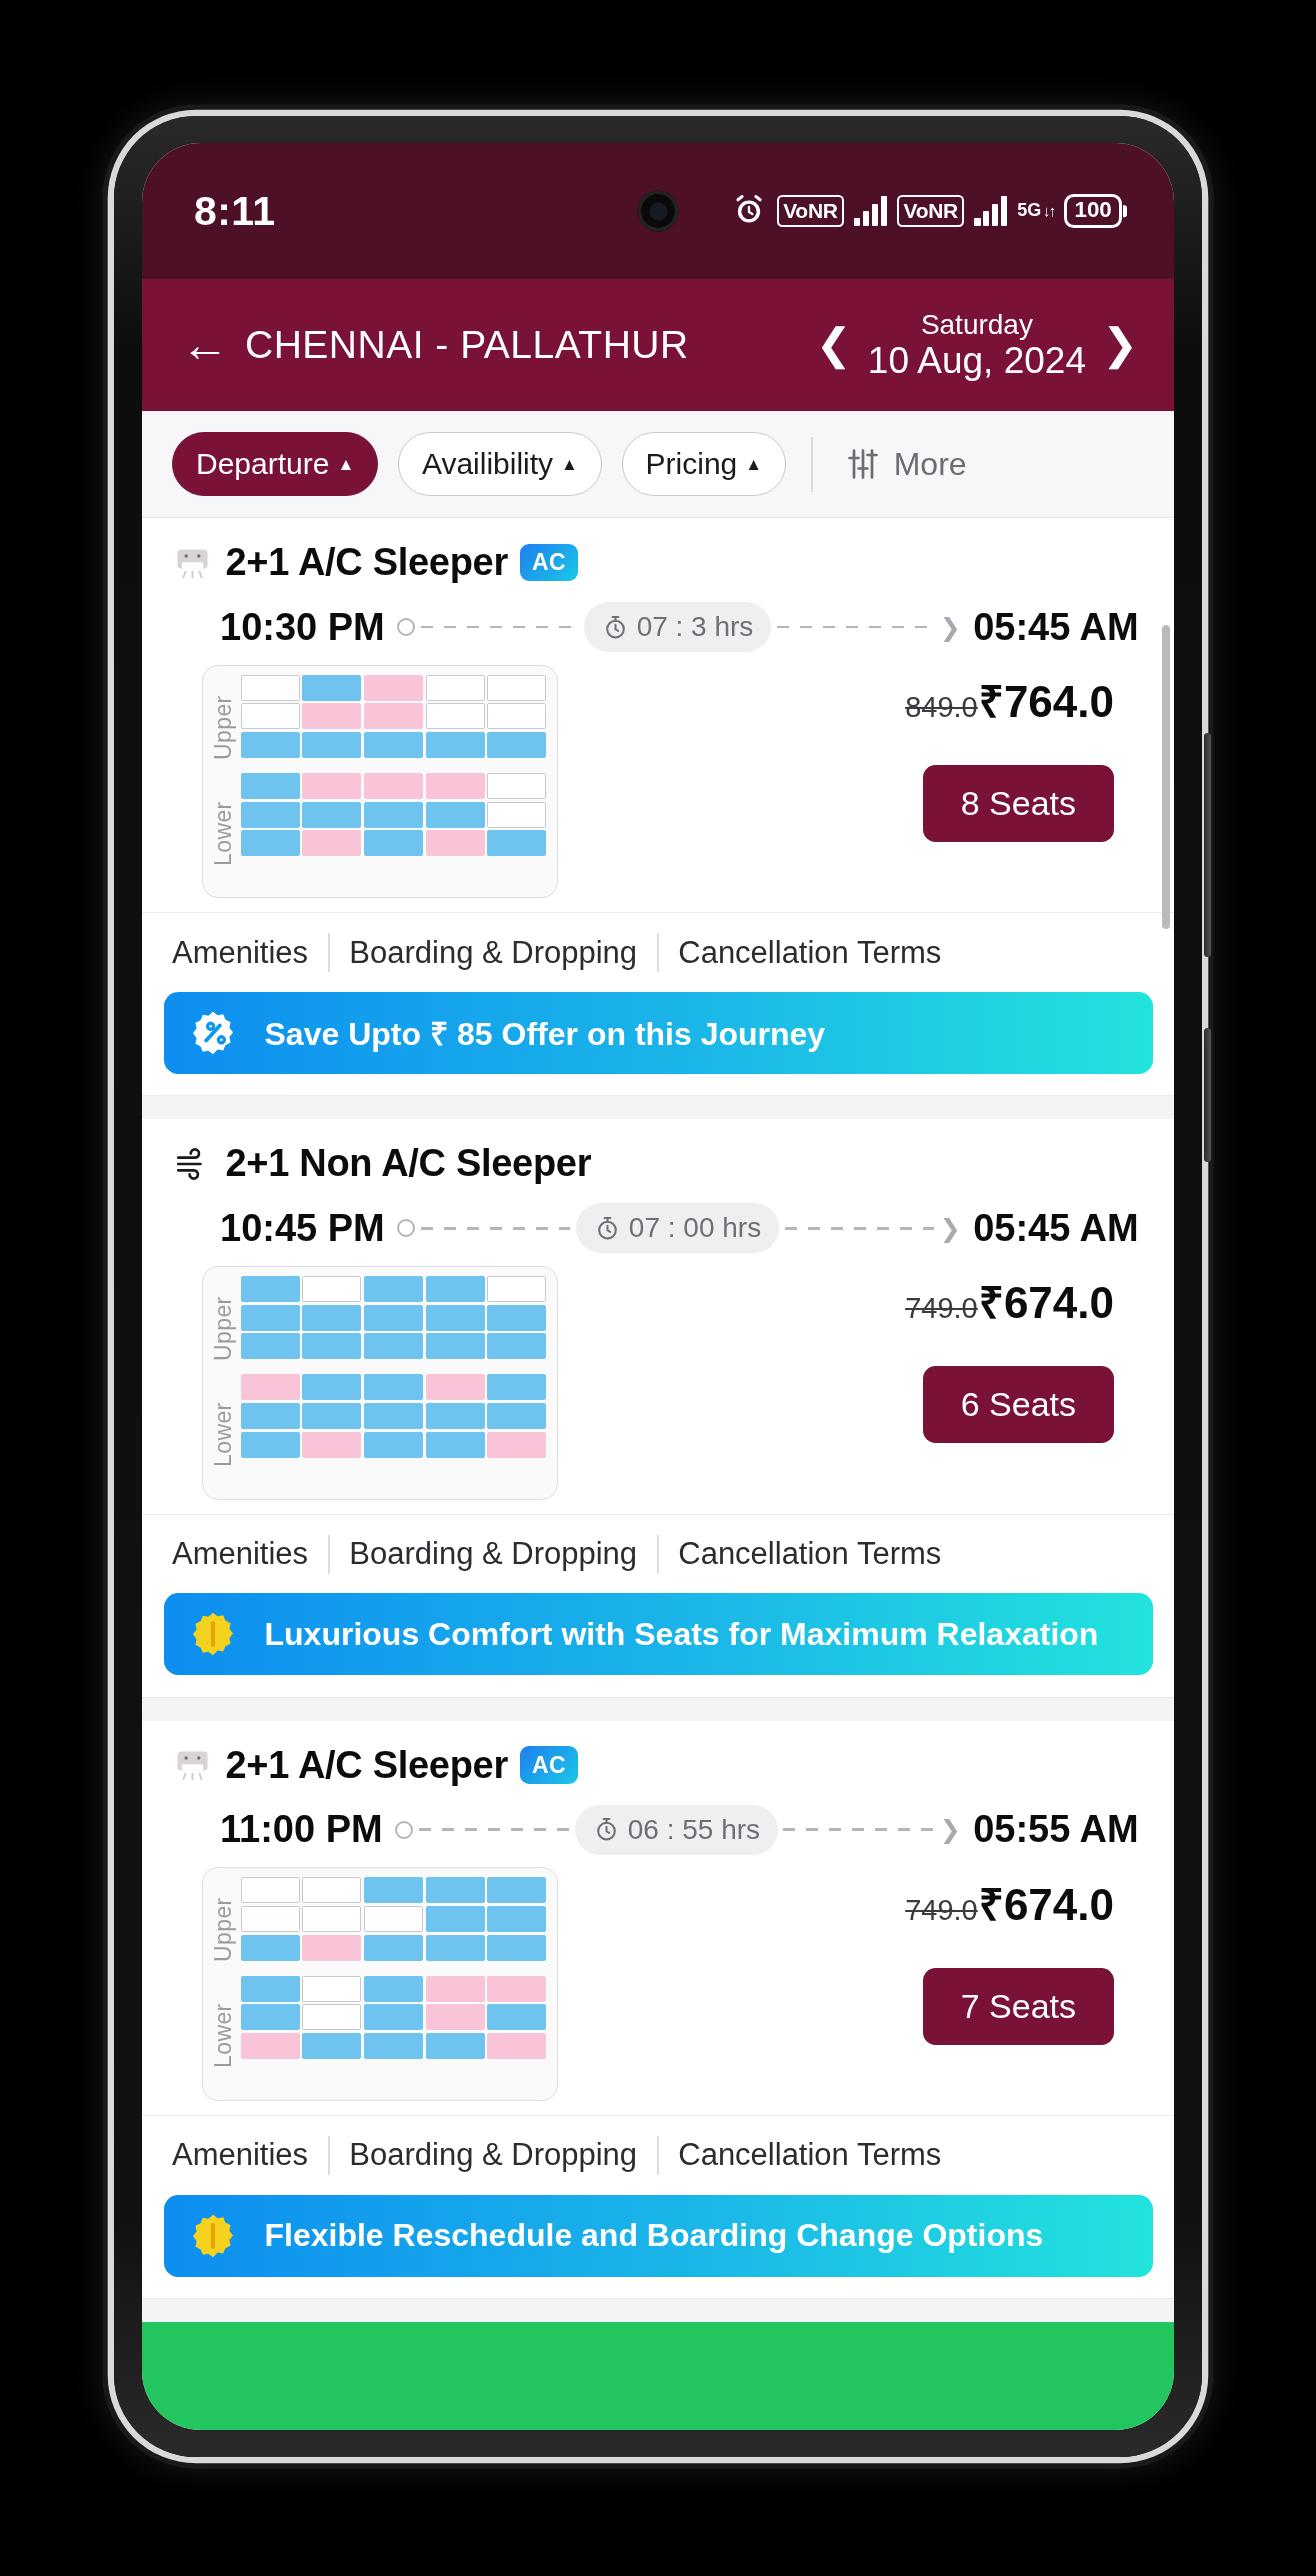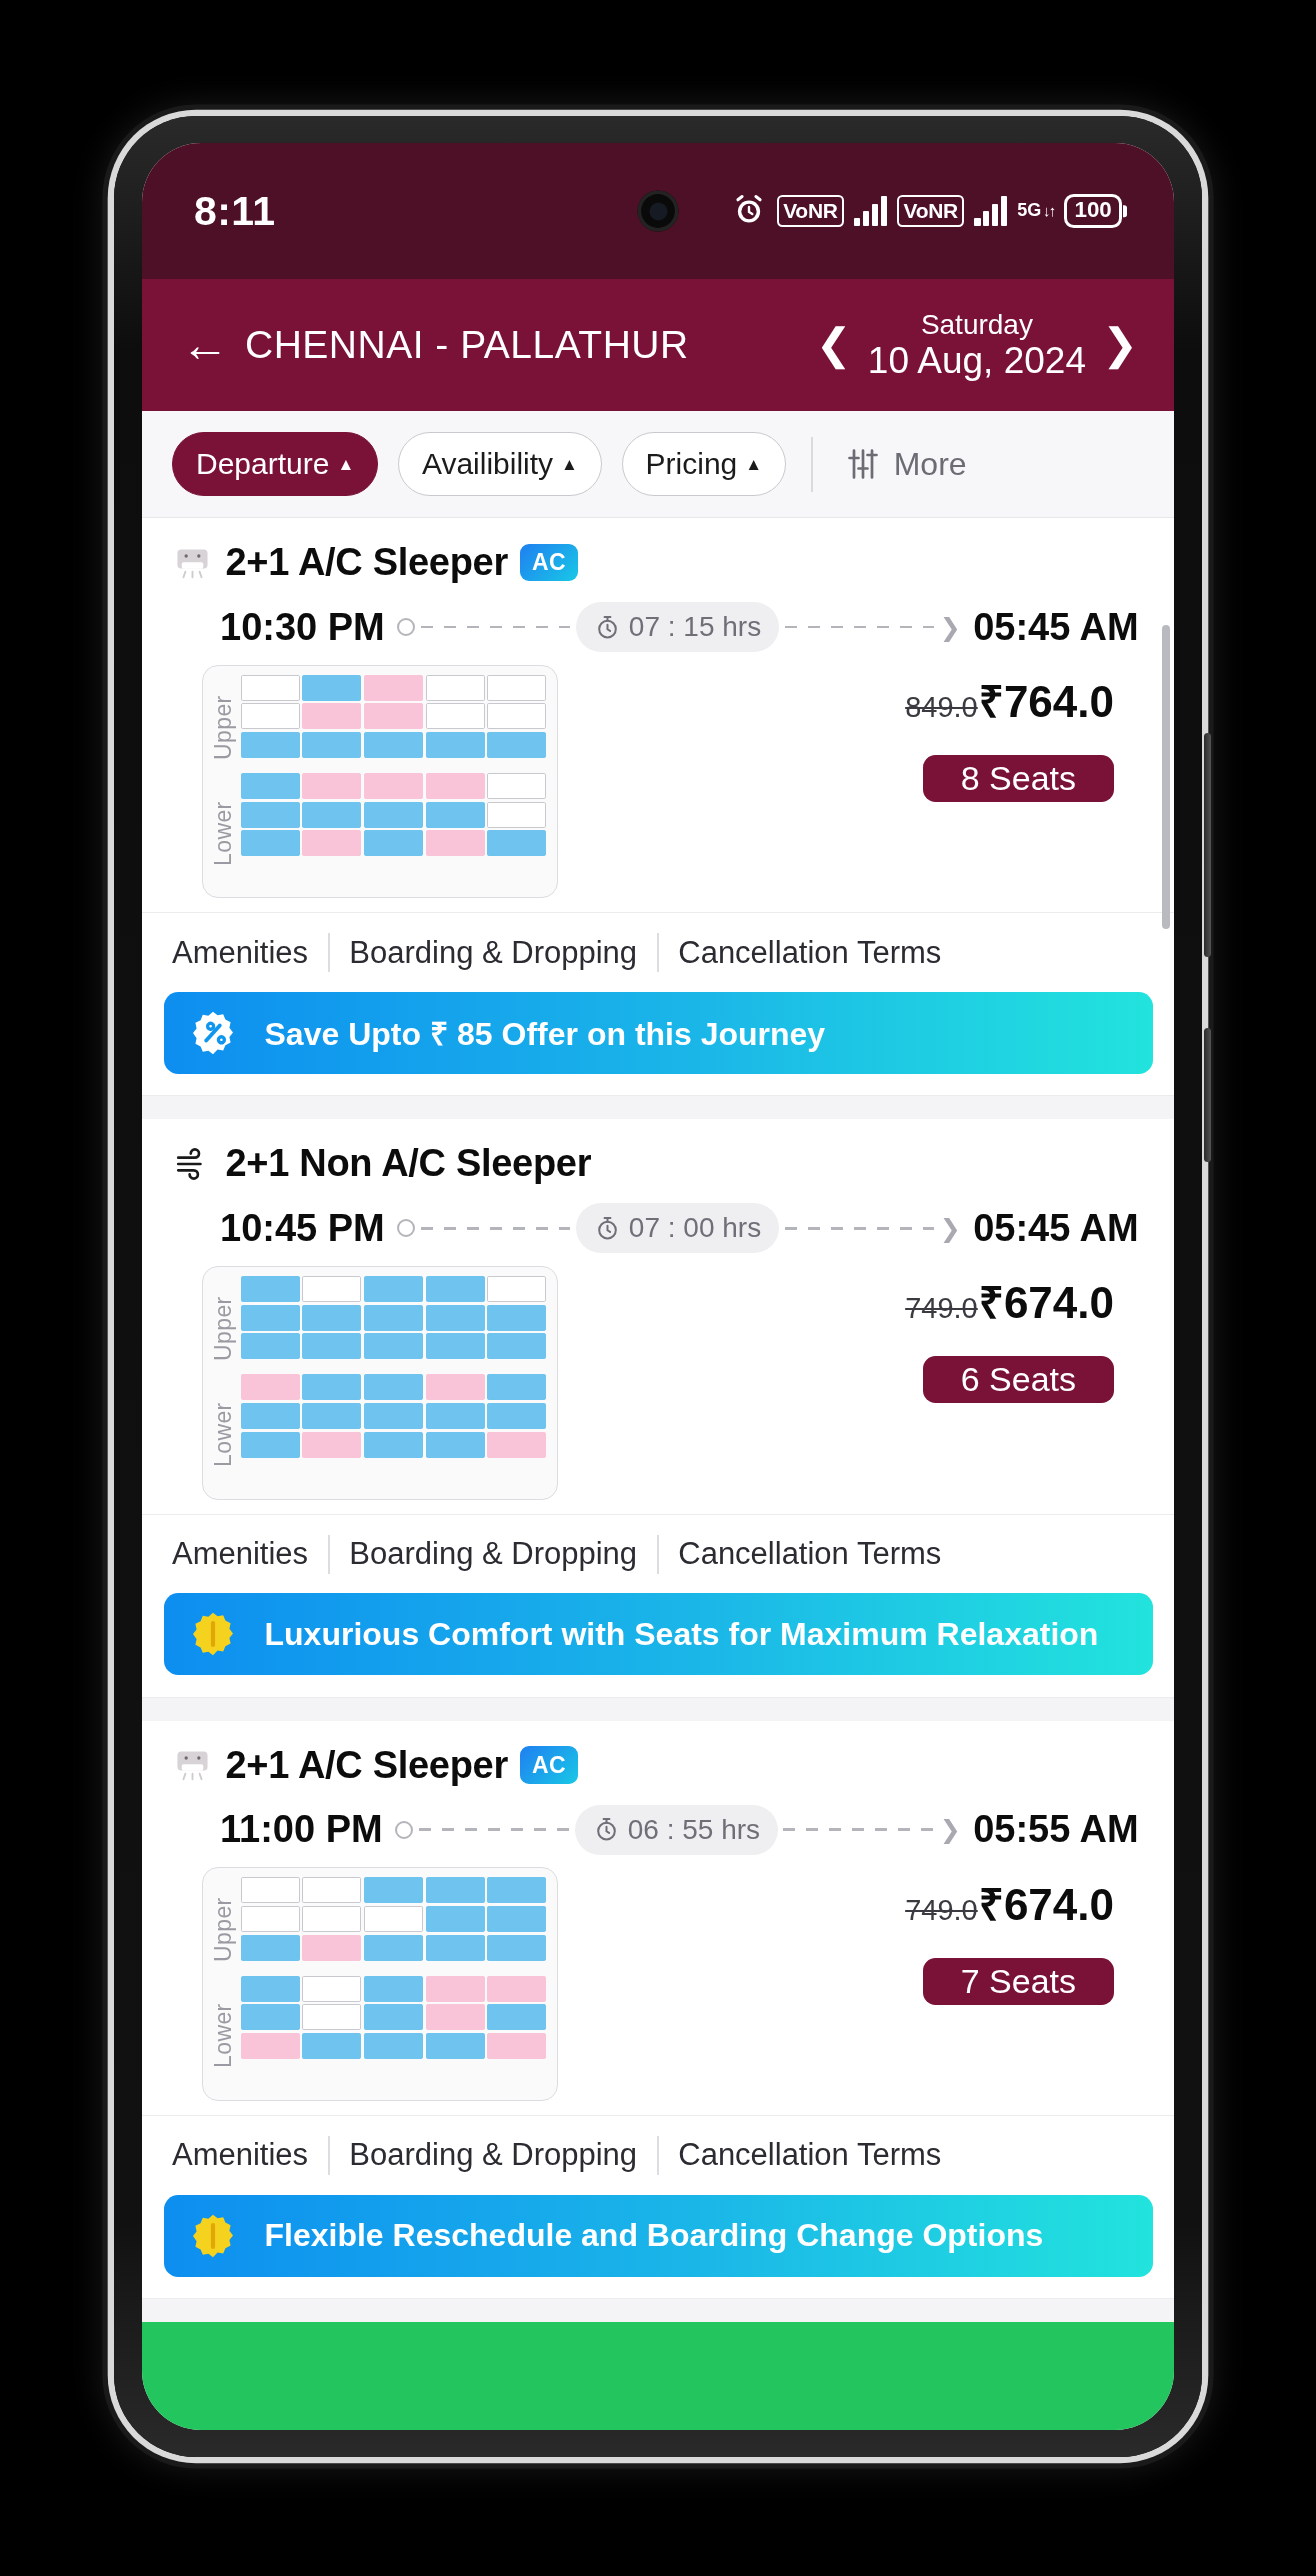--- a/index.html
+++ b/index.html
@@ -182,22 +182,22 @@
   .berth.free  { background: #ffffff; }
   .berth.blue  { background: #6ec3ef; border-color:#6ec3ef; }
   .berth.pink  { background: #f9c4d8; border-color:#f9c4d8; }
 
   
   .price-col { margin-left: auto; display: flex; flex-direction: column; align-items: flex-end; padding-top: 5.4px; }
   .price-line { display: flex; align-items: baseline; gap: 1px; }
   .old-price { font-size: 29px; color: #3a3a40; text-decoration: line-through; }
   .new-price { font-size: 44px; font-weight: 700; color: #0c0c0c; white-space: nowrap; }
   .seats-btn {
-    margin-top: 25px; background: #7A1238; color: #fff;
-    font-size: 34px; padding: 4px 38px; border-radius: 12.5px;
+    margin-top: 35px; background: #7A1238; color: #fff;
+    font-size: 34px; padding: 19px 38px; border-radius: 12.5px;
     border: none; white-space: nowrap;
   }
 
   .links-row {
     display: flex; align-items: center; gap: 0;
     padding: 19.7px 0 19.7px 30px; margin-top: 14.3px;
     border-top: 0.9px solid #ececef; overflow: hidden;
   }
   .link-item { font-size: 31px; color: #2b2b32; white-space: nowrap; }
   .link-sep { width: 1.8px; height: 39px; background: #dcdce1; margin: 0 19.7px; flex:none; }
@@ -313,21 +313,21 @@
         <span class="dep-time">10:30 PM</span>
         <span class="track">
           <span class="dot-o"></span>
           <span class="dashes"></span>
           <span class="dur-pill">
             <svg width="27" height="27" viewBox="0 0 24 24" fill="none" stroke="#6f6f78" stroke-width="1.8">
     <circle cx="12" cy="13.4" r="7.4"></circle>
                       <path d="M12 9.6v4l2.3 1.4" stroke-linecap="round"></path>
     <path d="M12 3.2v2.6M9.4 2.6h5.2" stroke-linecap="round"></path>
   </svg>
-            <span>07 : 15 hrs</span>
+            <span>07 : 3 hrs</span>
           </span>
           <span class="dashes"></span>
           <span class="arrow-head">❯</span>
         </span>
         <span class="arr-time">05:45 AM</span>
       </div>
 
       <div class="mid-row">
         <div class="seat-map">
           <div class="deck-labels">

